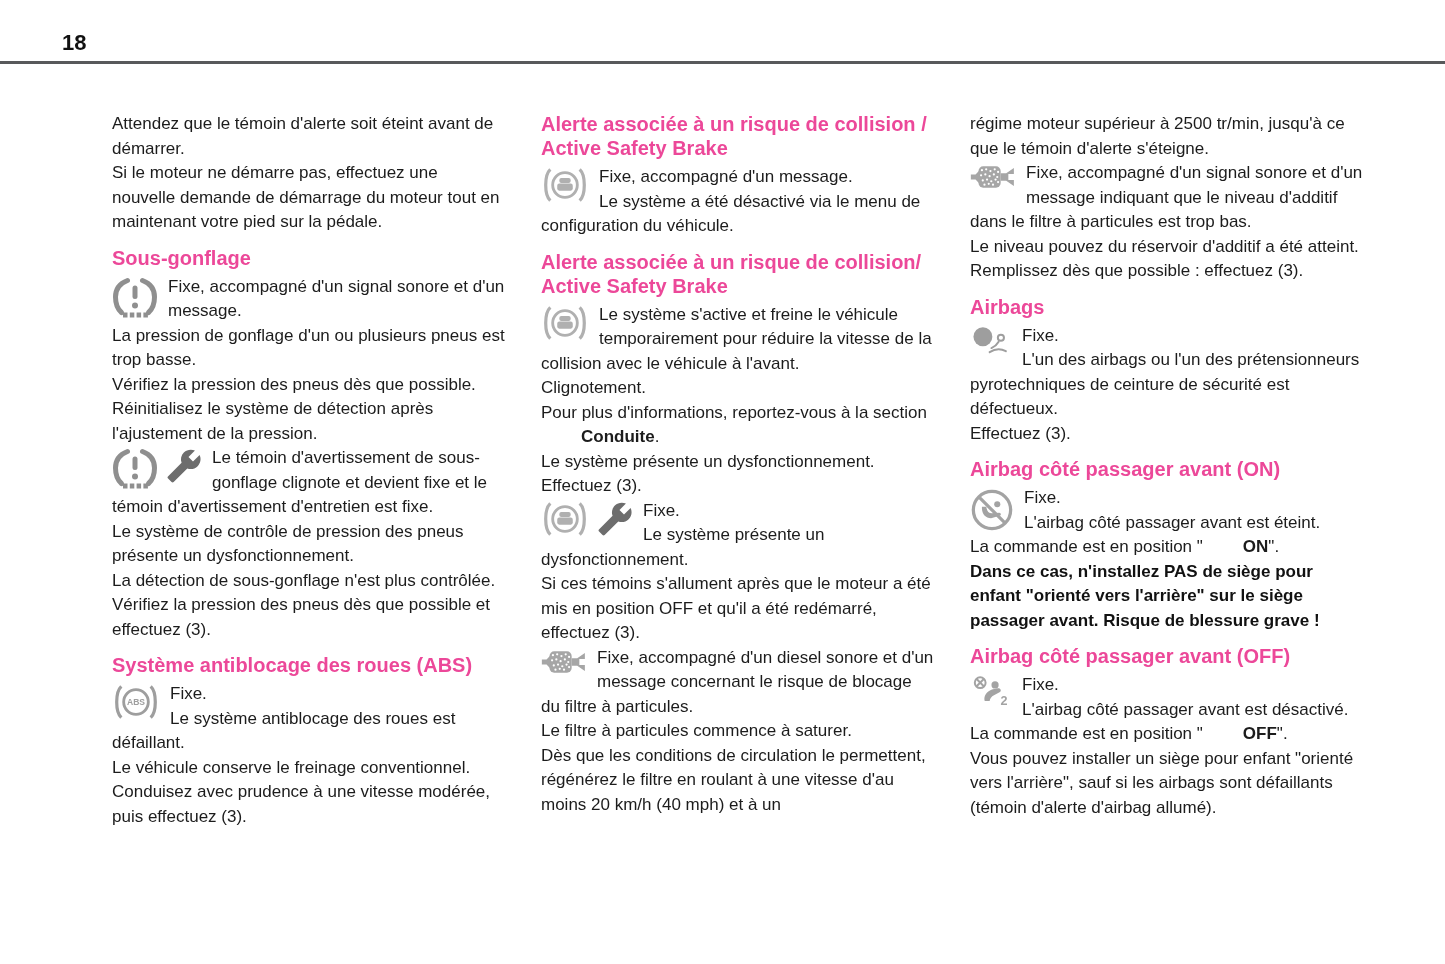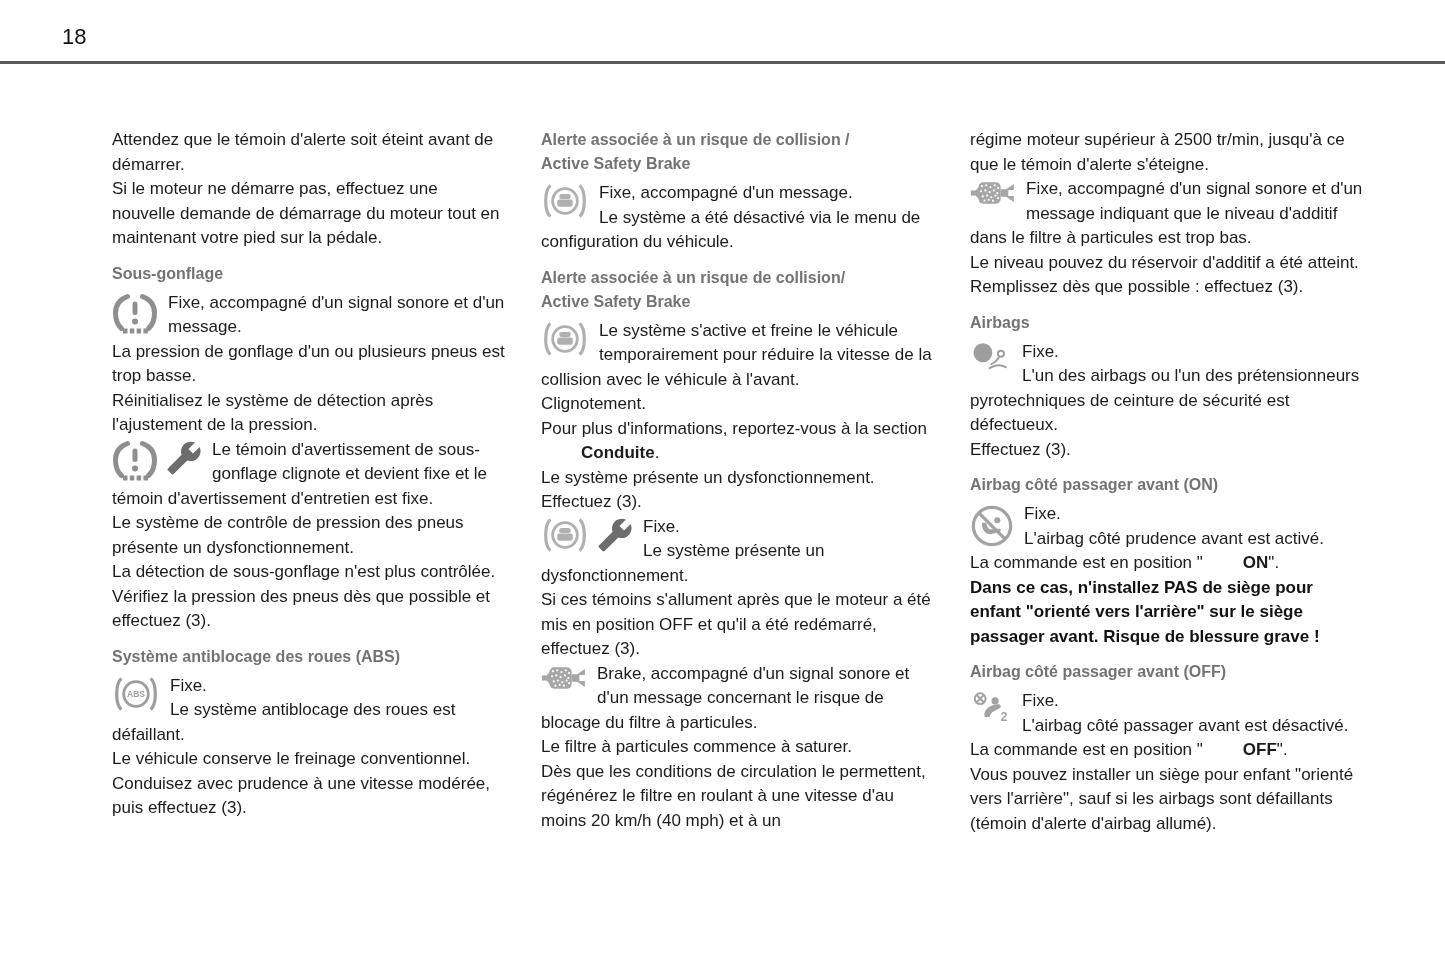--- a/index.html
+++ b/index.html
@@ -5,43 +5,43 @@
   html,body{margin:0;padding:0;}
   body{
     width:1445px;height:964px;
     background:#ffffff;
     font-family:"Liberation Sans", sans-serif;
     color:#1c1c1c;
     position:relative;
     overflow:hidden;
   }
   .page-number{
-    position:absolute;top:24px;left:62px;
-    font-size:22px;font-weight:normal;color:#111;
+    position:absolute;top:30px;left:62px;
+    font-size:22px;font-weight:bold;color:#111;
   }
   .rule{
     position:absolute;top:61px;left:0;
     width:1445px;height:3px;background:#58595b;
   }
   .columns{
     position:absolute;top:112px;left:112px;
     display:flex;gap:36px;
   }
   .col{
     width:393px;
     font-size:17px;
     line-height:24.5px;
   }
   .col p{margin:0;}
   .heading{
-    font-size:16px;line-height:24px;
-    font-weight:bold;color:#737373;
+    font-size:20px;line-height:24px;
+    font-weight:bold;color:#ec4899;
     margin:11px 0 5px 0;
   }
-  .col > :first-child{margin-top:16px;}
+  .col > :first-child{margin-top:0;}
   .icon-block{overflow:visible;}
   .icon-float{
     float:left;
     margin:2px 10px 2px 0;
     display:flex;gap:8px;align-items:flex-start;
   }
   .icon{display:block;line-height:0;}
   .icon svg{display:block;}
   .c-tpms{color:#8f8f8f;}
   .c-wrench{color:#6d6d6d;}
@@ -78,20 +78,21 @@
             <rect x="24.6" y="35.5" width="4.5" height="5" fill="currentColor"></rect>
             <rect x="31.4" y="35.5" width="4.5" height="5" fill="currentColor"></rect>
             <rect x="20.5" y="8.5" width="5" height="13.5" rx="2.5" fill="currentColor"></rect>
             <circle cx="23" cy="28.5" r="3" fill="currentColor"></circle>
           </svg>
         </span>
       </span>
       <p>Fixe, accompagné d'un signal sonore et d'un message.</p>
     </div>
     <p>La pression de gonflage d'un ou plusieurs pneus est trop basse.</p>
+    <p>Vérifiez la pression des pneus dès que possible.</p>
     <p>Réinitialisez le système de détection après l'ajustement de la pression.</p>
 
     <div class="icon-block">
       <span class="icon-float">
         <span class="icon c-tpms">
           <svg width="46" height="42" viewBox="0 0 46 42">
             <path d="M15.5 3.5 C7.5 6.5 3.5 12.5 3.5 20 C3.5 27 5.5 32 9.5 35.5" fill="none" stroke="currentColor" stroke-width="5" stroke-linecap="round"></path>
             <path d="M30.5 3.5 C38.5 6.5 42.5 12.5 42.5 20 C42.5 27 40.5 32 36.5 35.5" fill="none" stroke="currentColor" stroke-width="5" stroke-linecap="round"></path>
             <rect x="11" y="35.5" width="4.5" height="5" fill="currentColor"></rect>
             <rect x="17.8" y="35.5" width="4.5" height="5" fill="currentColor"></rect>
@@ -232,21 +233,21 @@
               <circle cx="25" cy="21" r="1.3"></circle>
                 <circle cx="30" cy="19" r="1.3"></circle>
                 <circle cx="33" cy="22" r="1.3"></circle>
               <circle cx="17" cy="25" r="1.3"></circle>
                 <circle cx="22" cy="24" r="1.3"></circle>
                 <circle cx="27" cy="25" r="1.3"></circle>
             </g>
           </svg>
         </span>
       </span>
-      <p>Brake, accompagné d'un signal sonore et d'un message concernant le risque de blocage du filtre à particules.</p>
+      <p>Fixe, accompagné d'un diesel sonore et d'un message concernant le risque de blocage du filtre à particules.</p>
     </div>
     <p>Le filtre à particules commence à saturer.</p>
     <p>Dès que les conditions de circulation le permettent, régénérez le filtre en roulant à une vitesse d'au moins 20 km/h (40 mph) et à un</p>
   </div>
 
   <div class="col">
     <p>régime moteur supérieur à 2500 tr/min, jusqu'à ce que le témoin d'alerte s'éteigne.</p>
 
     <div class="icon-block">
       <span class="icon-float">
@@ -308,21 +309,21 @@
         <span class="icon c-onoff">
           <svg width="44" height="44" viewBox="0 0 46 46">
             <circle cx="23" cy="23" r="19.5" fill="none" stroke="currentColor" stroke-width="3.4"></circle>
             <circle cx="28.5" cy="17" r="3.2" fill="currentColor"></circle>
             <path d="M12.5 19.5 c-0.5 7.5 3.5 12 9.5 12 l9 -2.5 c2 -0.6 1.4 -3.4 -0.6 -3.2 l-7.5 0.7 c-3.6 0 -5.4 -2.5 -5.8 -7 z" fill="currentColor"></path>
             <line x1="10" y1="10" x2="36" y2="36" stroke="currentColor" stroke-width="3.4"></line>
           </svg>
         </span>
       </span>
       <p>Fixe.</p>
-      <p>L'airbag côté prudence avant est activé.</p>
+      <p>L'airbag côté passager avant est éteint.</p>
     </div>
     <p>
       <span>La commande est en position "</span><span class="bold">ON</span><span>".</span>
     </p>
     <p class="warn">Dans ce cas, n'installez PAS de siège pour enfant "orienté vers l'arrière" sur le siège passager avant. Risque de blessure grave !</p>
 
     <h3 class="heading">Airbag côté passager avant (OFF)</h3>
 
     <div class="icon-block">
       <span class="icon-float">

